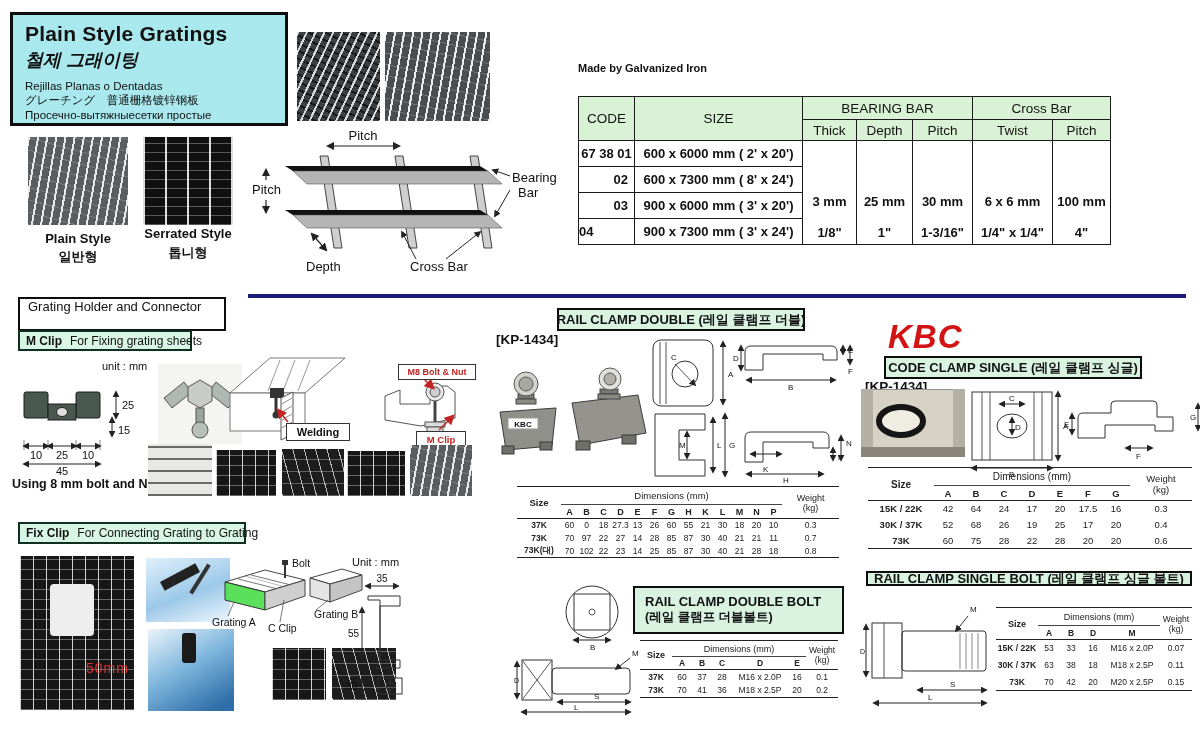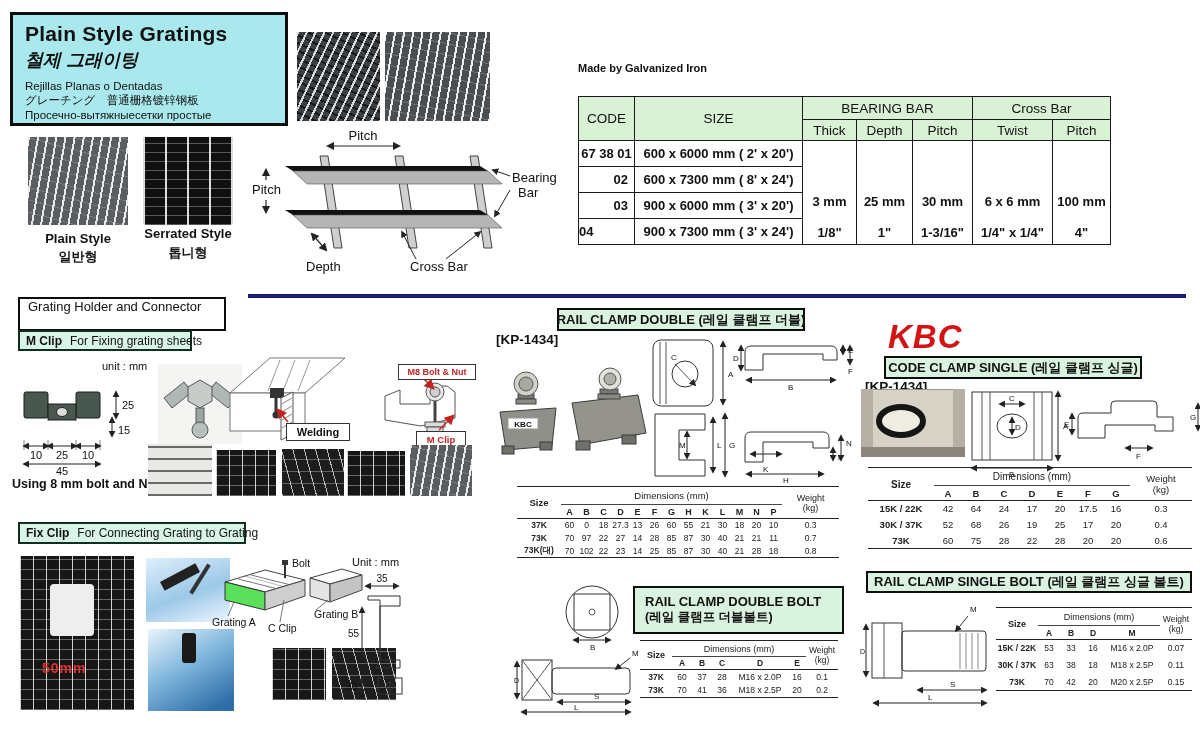--- a/index.html
+++ b/index.html
@@ -68,21 +68,21 @@
   .spec .bot{border-bottom:1.6px solid #222;}
   .spec .szh{font-weight:600;}
   .spec .bold{font-weight:bold;}
 
   .callout{border:1.5px solid #333;background:#fff;display:flex;align-items:center;
            justify-content:center;font-weight:bold;box-sizing:border-box;white-space:nowrap;}
   .red{color:#c22424;}
   .kbc{font-size:33px;font-weight:bold;font-style:italic;color:#d41414;letter-spacing:1px;}
   .model{font-size:13.5px;font-weight:bold;}
   .divider{background:#1c1c78;}
-  .mm50{color:#e03030;font-weight:bold;font-size:14px;letter-spacing:1px;}
+  .mm50{color:#e03030;font-weight:normal;font-size:14px;letter-spacing:1px;margin-left:44px;}
 </style>
 </head>
 <body>
 
 <div class="canvas">
 
   <svg width="0" height="0" style="position:absolute">
     <defs>
       <marker id="ab" viewBox="0 0 8 8" markerWidth="7" markerHeight="7" refX="6" refY="4" orient="auto-start-reverse">
         <path d="M0,0 L8,4 L0,8 z" fill="#222"></path>
@@ -647,21 +647,21 @@
           <td class="bot">28</td>
           <td class="bot">22</td>
           <td class="bot">28</td>
           <td class="bot">20</td>
           <td class="bot">20</td>
       <td class="bot">0.6</td>
     </tr>
   </tbody>
     </table>
 
-  <div class="abs title-green" style="left:866px;top:571px;width:326px;height:22px;">
+  <div class="abs title-green" style="left:866px;top:571px;width:326px;height:15px;">
     <span>RAIL CLAMP SINGLE BOLT (레일 클램프 싱글 볼트)</span>
   </div>
   <svg class="abs" style="left:860px;top:598px;" width="140" height="112" viewBox="0 0 140 112">
     <rect x="12" y="25" width="30" height="55" fill="none" stroke="#333"></rect>
     <line x1="24" y1="25" x2="24" y2="80" stroke="#555"></line>
     <rect x="42" y="33" width="84" height="40" rx="3" fill="none" stroke="#333"></rect>
     <line x1="100" y1="35" x2="100" y2="71" stroke="#888"></line>
     <line x1="106" y1="35" x2="106" y2="71" stroke="#888"></line>
     <line x1="112" y1="35" x2="112" y2="71" stroke="#888"></line>
     <line x1="118" y1="35" x2="118" y2="71" stroke="#888"></line>

